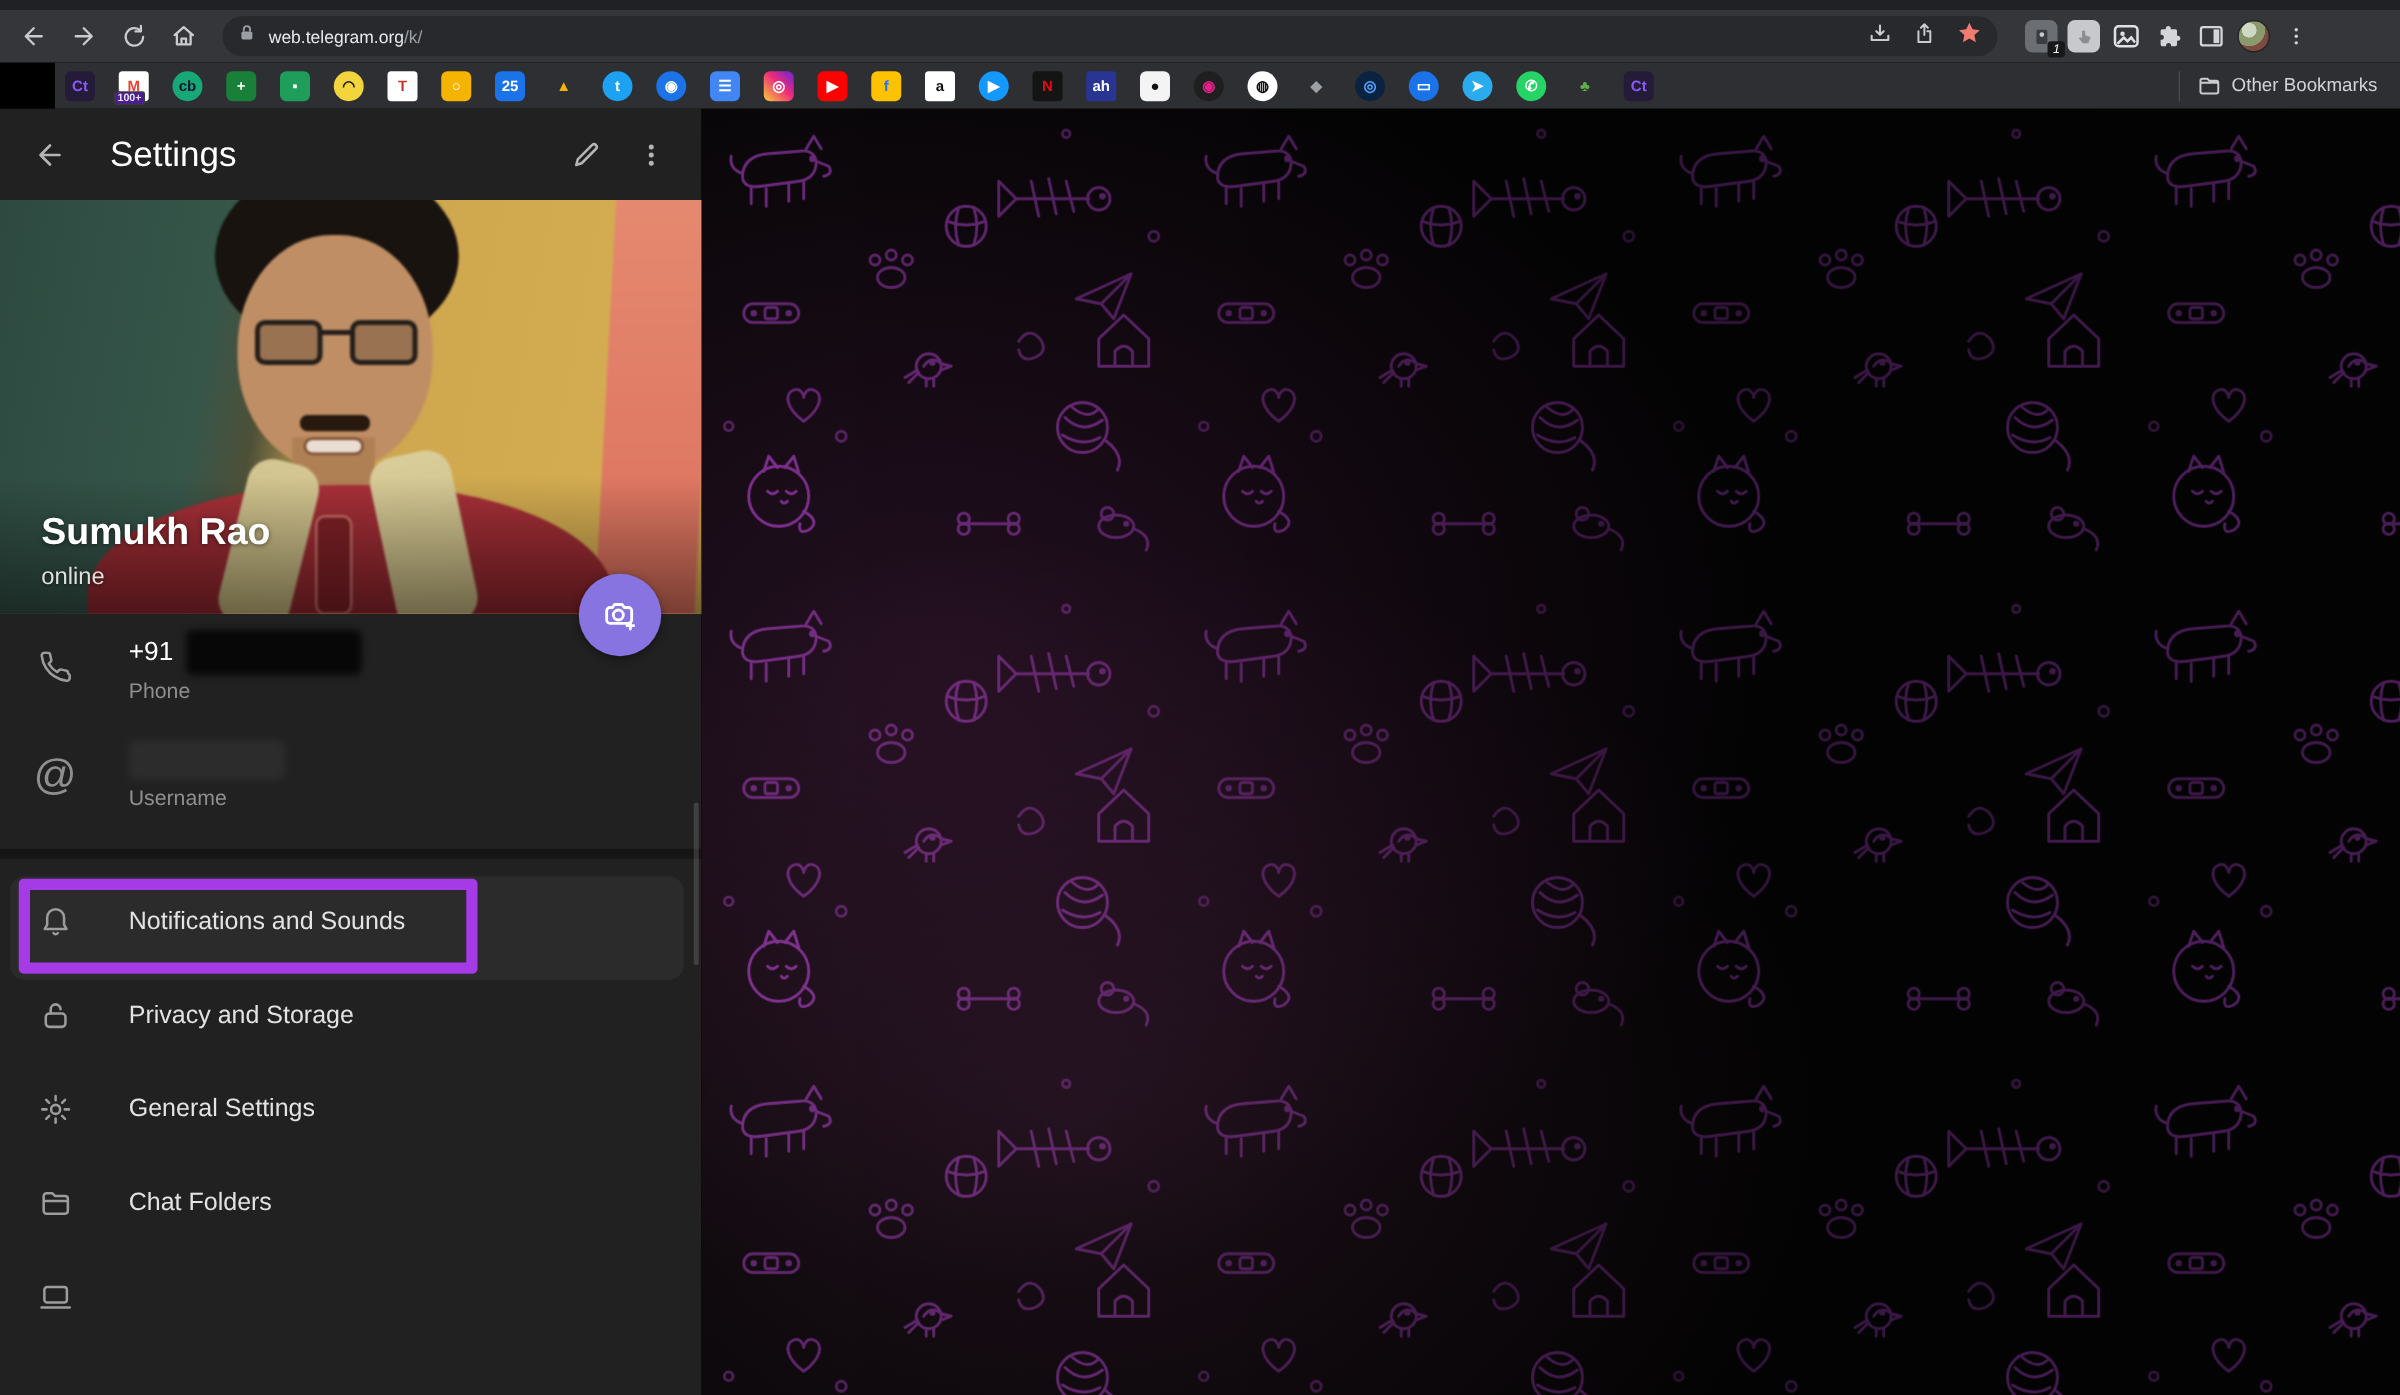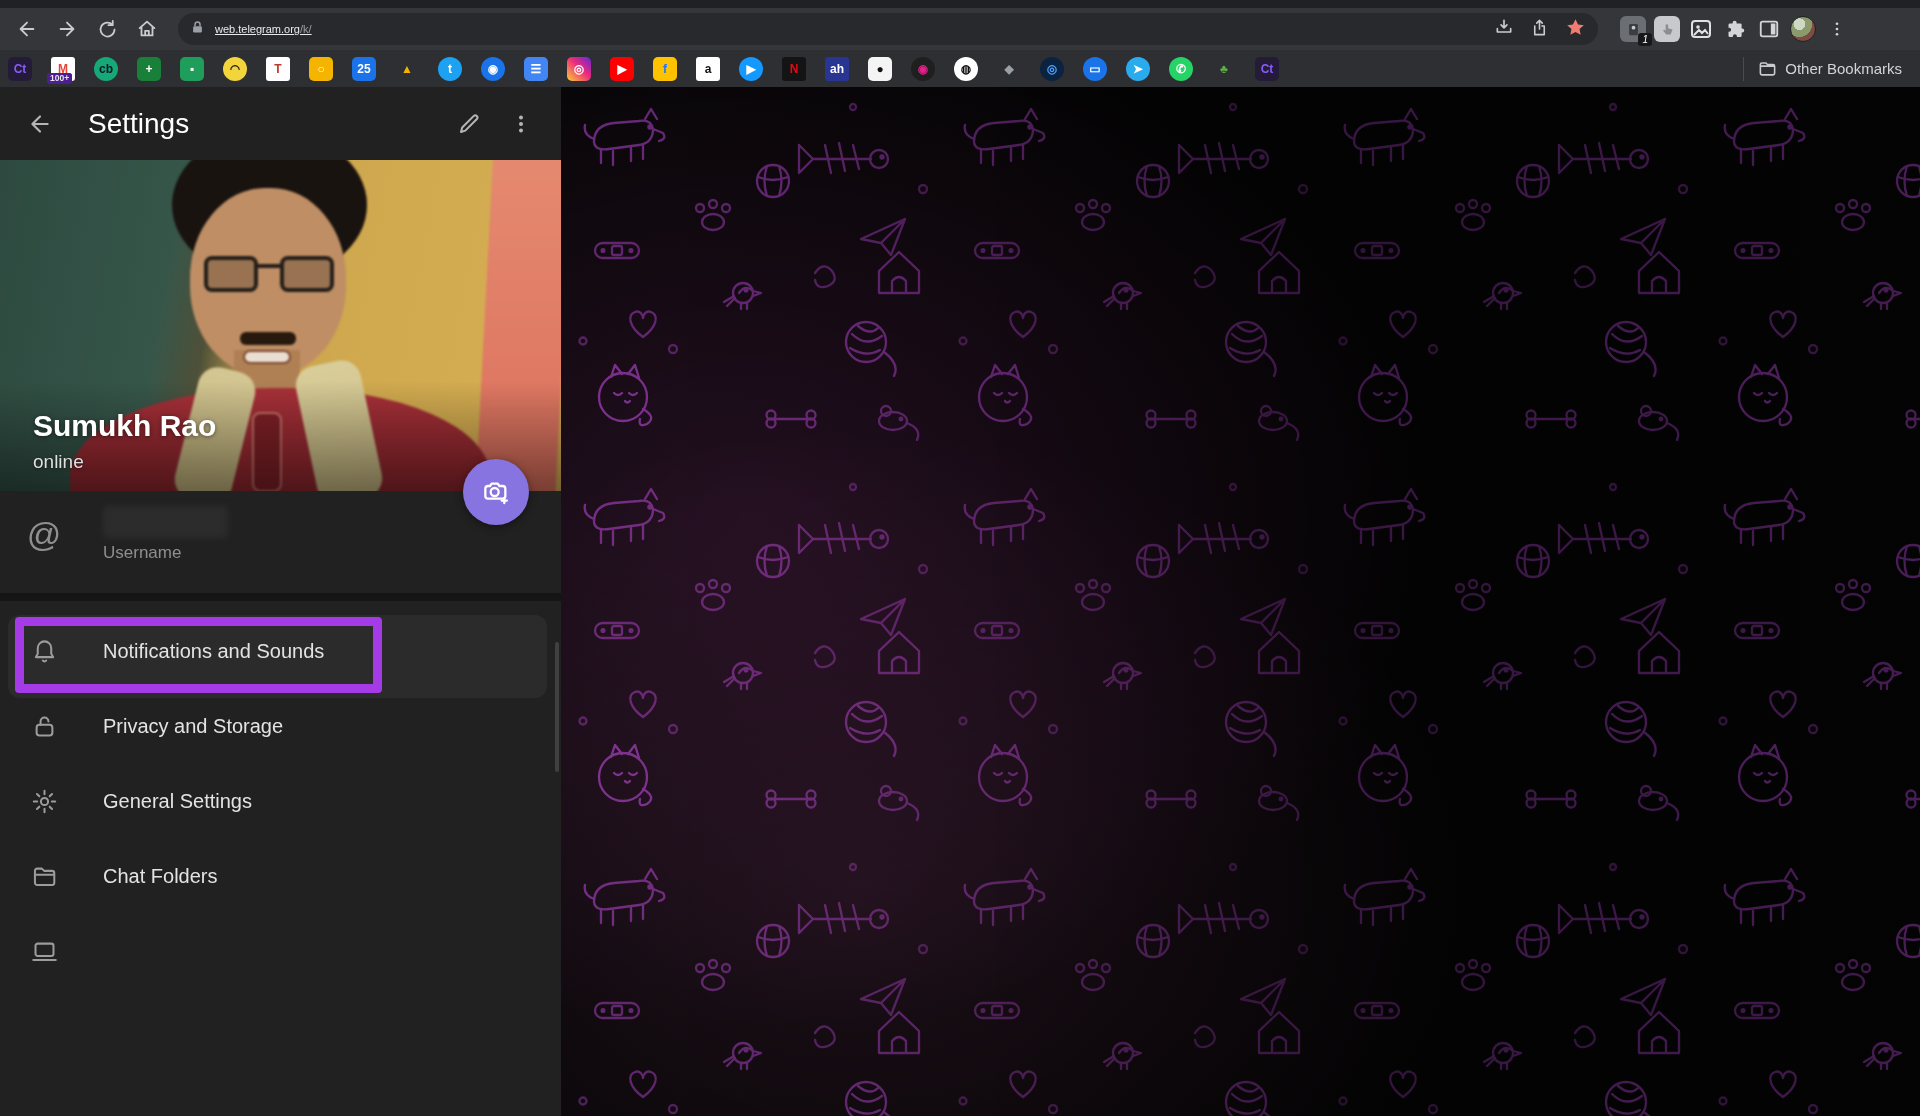--- a/index.html
+++ b/index.html
@@ -7,30 +7,30 @@
     font-family:"Liberation Sans", sans-serif; }
   .screen { position:relative; width:1920px; height:1116px; }
 
   
   .win-strip { height:8px; background:#202124; }
   .toolbar { height:42px; background:#35363a; display:flex; align-items:center; padding:0 10px; gap:6px; }
   .tb-btn { width:34px; height:34px; display:flex; align-items:center; justify-content:center; border-radius:50%; flex:0 0 auto; }
   .tb-btn svg { display:block; }
   .omnibox { flex:1; height:32px; margin:0 8px; background:#28292d; border-radius:16px;
     display:flex; align-items:center; padding:0 12px; gap:10px; max-width:1420px; }
-  .url { font-size:11px; color:#e8eaed; white-space:nowrap;text-decoration:underline; }
+  .url { font-size:14px; color:#e8eaed; white-space:nowrap; }
   .url .path { color:#9aa0a6; }
   .omni-spacer { flex:1; }
   .ext-area { display:flex; align-items:center; gap:8px; padding-left:8px; }
   .ext-icon { position:relative; width:26px; height:26px; border-radius:6px; display:flex; align-items:center; justify-content:center; }
   .ext-badge { position:absolute; right:-6px; bottom:-4px; background:#17181a; color:#fff; font-size:10px;
     padding:1px 4px; border-radius:3px; line-height:1.1; }
   .avatar-chip { width:26px; height:26px; border-radius:50%;
     background:radial-gradient(circle at 35% 30%, #cfd8c4 0 25%, #8a9a6d 26% 55%, #7e4b42 56% 100%); border:1px solid #222; }
-  .bookmarks-bar { height:37px; background:#2e2f33; display:flex; align-items:center; padding:0 8px; }
+  .bookmarks-bar { height:37px; background:#2e2f33; display:flex; align-items:center; padding:0 8px;margin-left:44px; }
   .fav-row { display:flex; align-items:center; gap:19px; flex:1; }
   .fav { position:relative; width:24px; height:24px; display:flex; align-items:center; justify-content:center;
     font-size:12px; font-weight:bold; flex:0 0 auto; line-height:1; }
   .fav.circle { border-radius:50%; }
   .fav.rounded { border-radius:5px; }
   .fav.square { border-radius:3px; }
   .fav-badge { position:absolute; left:-4px; bottom:-3px; background:#4c1d95; color:#e8e8e8; font-size:8.5px;
     font-style:normal; padding:0 2px; border-radius:2px; border:1px solid #3a3a3a; }
   .other-bm { display:flex; align-items:center; gap:8px; padding:0 10px 0 14px; border-left:1px solid #4a4b4f; height:24px; }
   .other-bm span { color:#d2d4d7; font-size:15px; white-space:nowrap; }
@@ -292,20 +292,34 @@
         <svg width="32" height="32" viewBox="0 0 24 24">
           <path d="M7.5 7.5l1.2-1.8h4.6l1.2 1.8H17a2 2 0 0 1 2 2v5.5a2 2 0 0 1-2 2H6a2 2 0 0 1-2-2V9.5a2 2 0 0 1 2-2z" fill="none" stroke="#fff" stroke-width="1.7" stroke-linejoin="round"></path>
           <circle cx="11" cy="12" r="3" fill="none" stroke="#fff" stroke-width="1.7"></circle>
           <path d="M18.2 16.4v4M16.2 18.4h4" stroke="#fff" stroke-width="1.7" stroke-linecap="round"></path>
         </svg>
       </div>
 
       <div class="details">
         <div class="detail-row">
           <div class="detail-icon">
+            <svg width="27" height="27" viewBox="0 0 24 24">
+                <path class="icon-stroke" d="M22 16.9v2.1a2 2 0 0 1-2.2 2 19.8 19.8 0 0 1-8.6-3.1 19.5 19.5 0 0 1-6-6A19.8 19.8 0 0 1 2.1 3.2 2 2 0 0 1 4.1 1h2.1a2 2 0 0 1 2 1.7c.1.9.3 1.8.6 2.7a2 2 0 0 1-.4 2.1L7.1 8.8a16 16 0 0 0 6 6l1.3-1.3a2 2 0 0 1 2.1-.4c.9.3 1.8.5 2.7.6a2 2 0 0 1 1.7 2z"></path>
+              </svg>
+          </div>
+          <div class="detail-texts">
+            <div class="detail-value">
+                <span>+91</span>
+                <span class="redact phone"></span>
+              </div>
+            <div class="detail-label">Phone</div>
+          </div>
+        </div>
+        <div class="detail-row">
+          <div class="detail-icon">
               <span class="at-glyph">@</span>
             </div>
           <div class="detail-texts">
             <div class="detail-value">
                 <span class="redact user" style="background:#2c2c2c;"></span>
               </div>
             <div class="detail-label">Username</div>
           </div>
         </div>
       </div>

